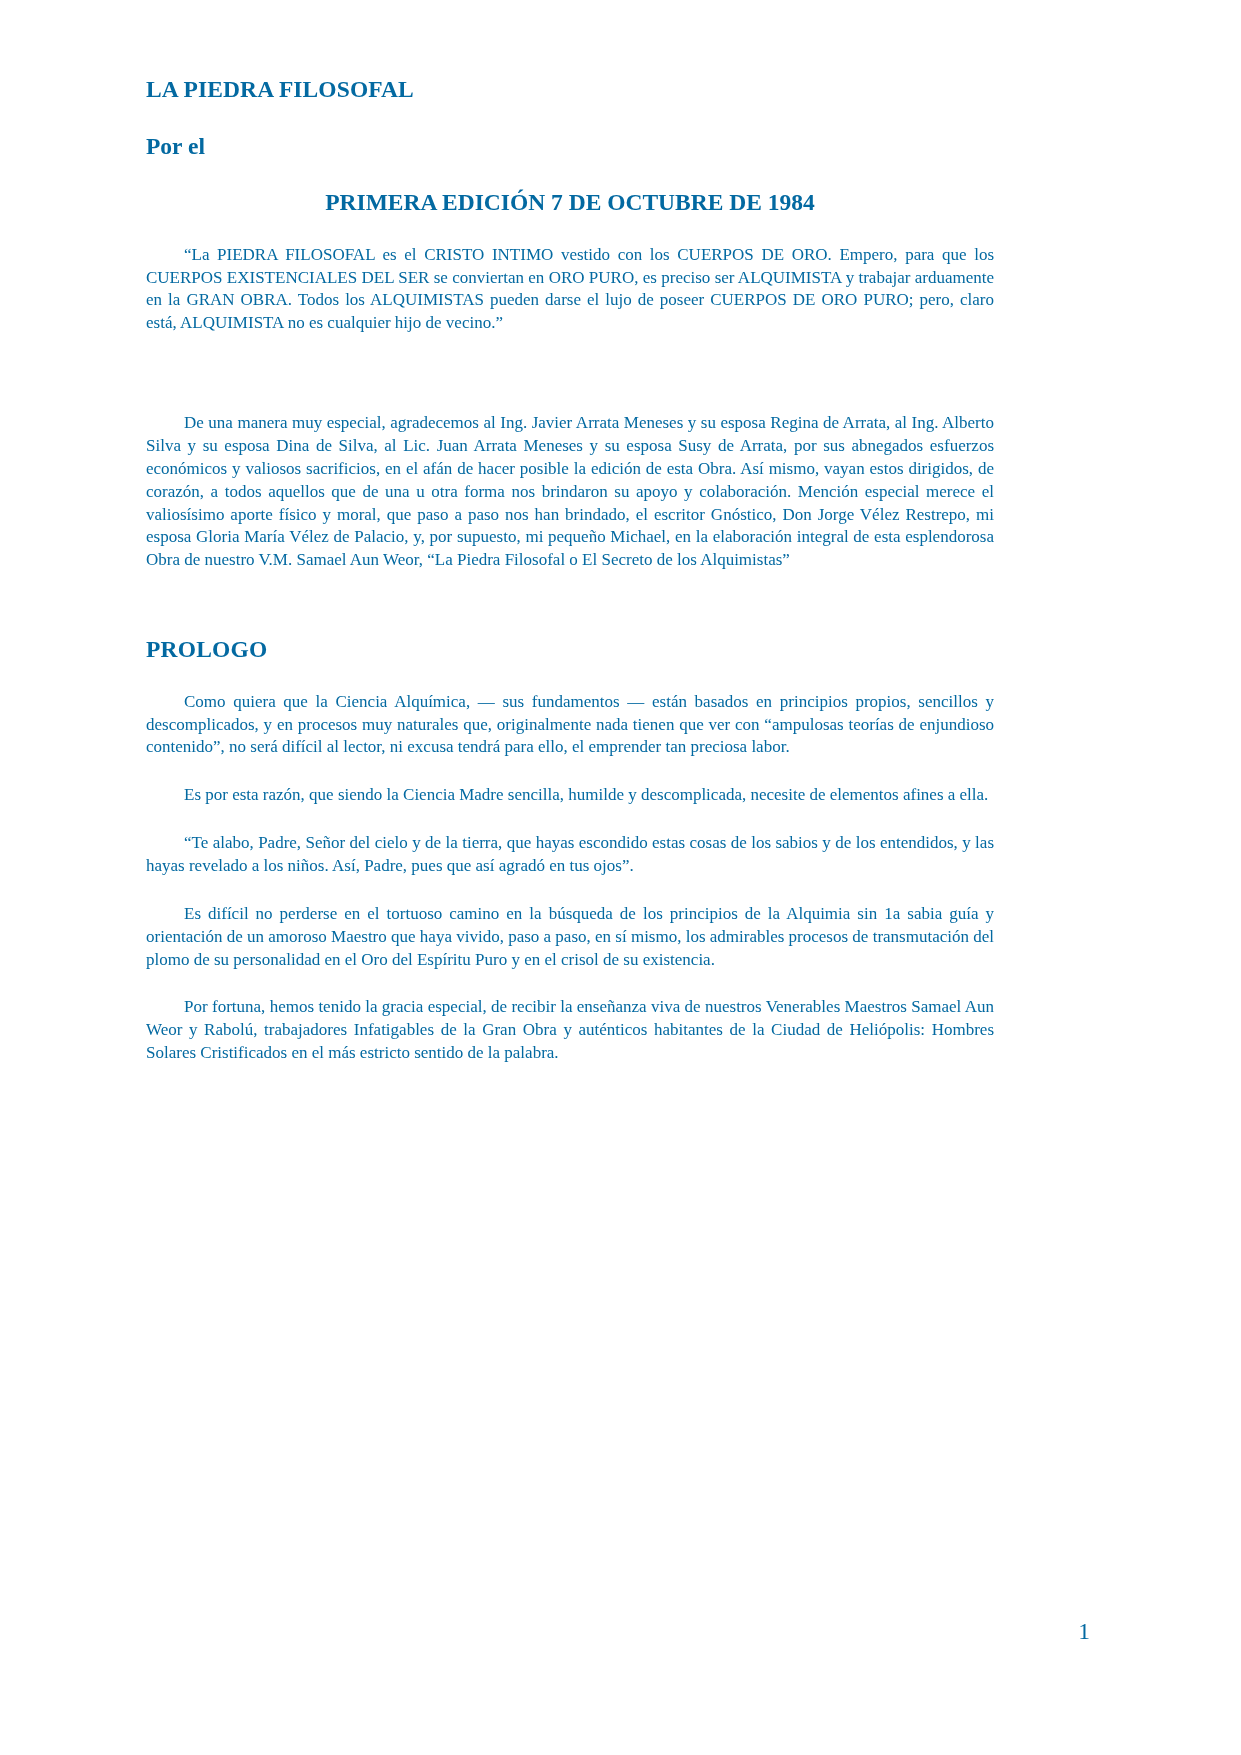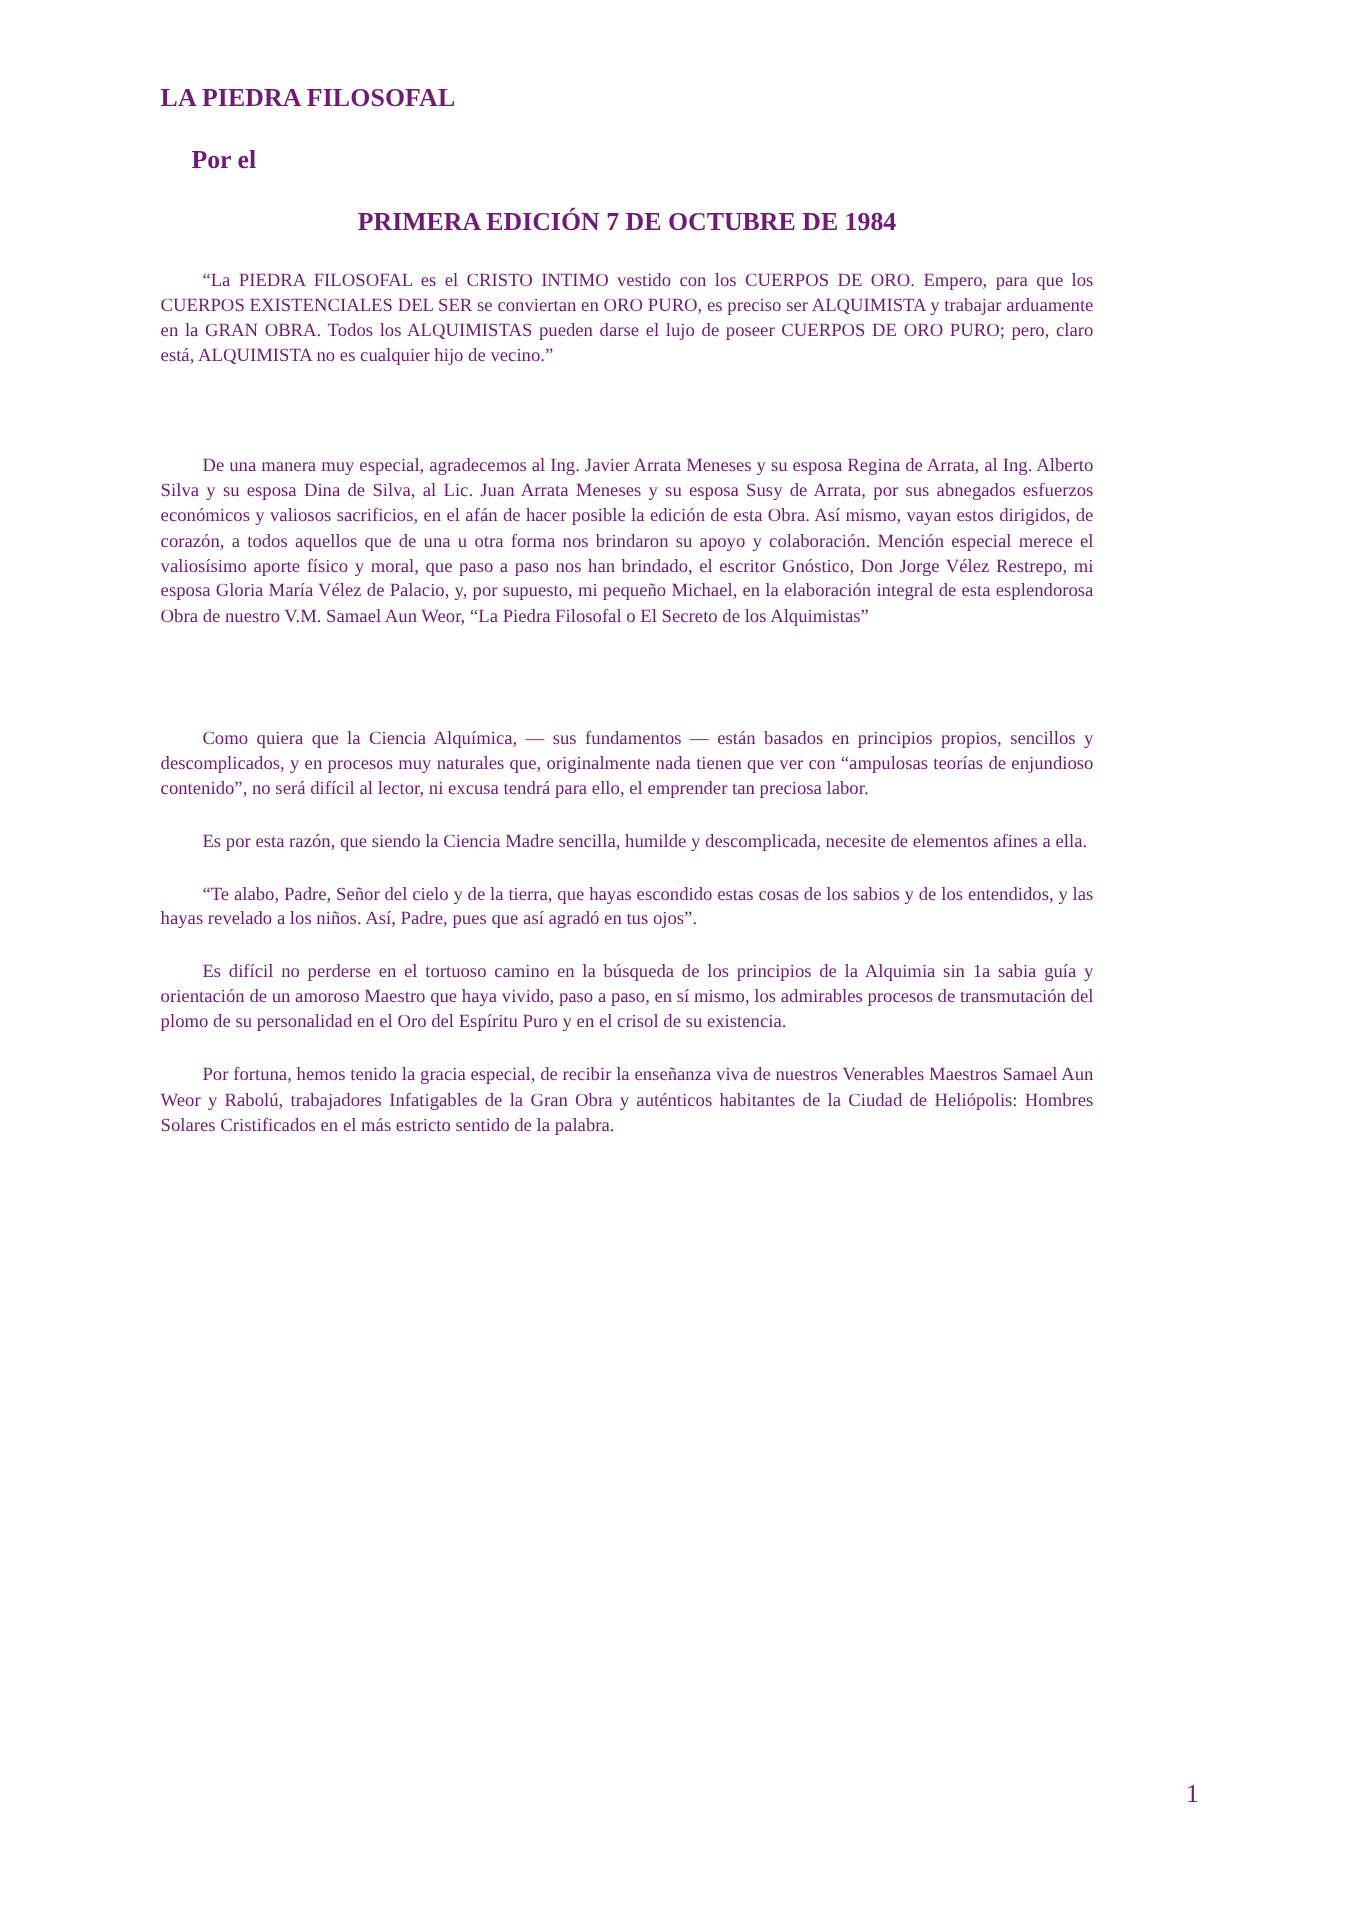--- a/index.html
+++ b/index.html
@@ -8,41 +8,40 @@
     background: #ffffff;
   }
   .page {
     position: relative;
     width: 1241px;
     height: 1755px;
     margin: 0 auto;
     background: #ffffff;
     box-sizing: border-box;
     font-family: "Liberation Serif", "DejaVu Serif", serif;
-    color: #701a75;
+    color: #0369a1;
   }
   .content {
     position: absolute;
     left: 146px;
     top: 74px;
     width: 848px;
   }
   .title-line {
     font-size: 23.5px;
     font-weight: bold;
     line-height: 1.30;
     letter-spacing: 0.1px;
   }
   .block-gap-md { height: 26px; }
   .block-gap-xl { height: 62px; }
   .byline-line {
     font-size: 23.5px;
     font-weight: bold;
     line-height: 1.30;
-    margin-left: 28px;
   }
   .edition {
     font-size: 23.5px;
     font-weight: bold;
     line-height: 1.30;
     text-align: center;
   }
   .heading {
     font-size: 23.5px;
     font-weight: bold;
@@ -104,20 +103,21 @@
 
     <div class="block-gap-md"></div>
 
 
     <div class="block-gap-md"></div>
 
     <p class="body">De una manera muy especial, agradecemos al Ing. Javier Arrata  Meneses y su esposa Regina de Arrata, al Ing. Alberto Silva y su esposa Dina de Silva, al Lic. Juan Arrata Meneses y su esposa Susy de Arrata, por sus abnegados esfuerzos económicos y valiosos sacrificios, en el afán de hacer posible la edición de esta Obra. Así mismo, vayan estos dirigidos, de corazón, a todos aquellos que de una u otra forma nos brindaron su apoyo y colaboración. Mención especial merece el valiosísimo aporte físico y moral, que paso a paso nos han brindado, el escritor Gnóstico, Don Jorge Vélez Restrepo, mi esposa Gloria María Vélez de Palacio, y, por supuesto, mi pequeño Michael, en la elaboración integral de esta esplendorosa Obra de nuestro V.M. Samael Aun Weor, “La Piedra Filosofal o El Secreto de los Alquimistas”</p>
 
     <div class="block-gap-xl"></div>
 
+    <div class="heading">PROLOGO</div>
 
     <div class="block-gap-md"></div>
 
     <p class="body">Como quiera que la Ciencia Alquímica, — sus fundamentos — están basados en principios propios, sencillos y descomplicados, y en procesos muy naturales que, originalmente nada tienen que ver con “ampulosas teorías de enjundioso contenido”, no será difícil al lector, ni excusa tendrá para ello, el emprender tan preciosa labor.</p>
     <div class="para-gap"></div>
 
     <p class="body">Es por esta razón, que siendo la Ciencia Madre sencilla, humilde y descomplicada, necesite de elementos afines a ella.</p>
     <div class="para-gap"></div>
 
     <p class="body">“Te alabo, Padre, Señor del cielo y de la tierra, que hayas escondido estas cosas de los sabios y de los entendidos, y las hayas revelado a los niños. Así, Padre, pues que así agradó en tus ojos”.</p>

